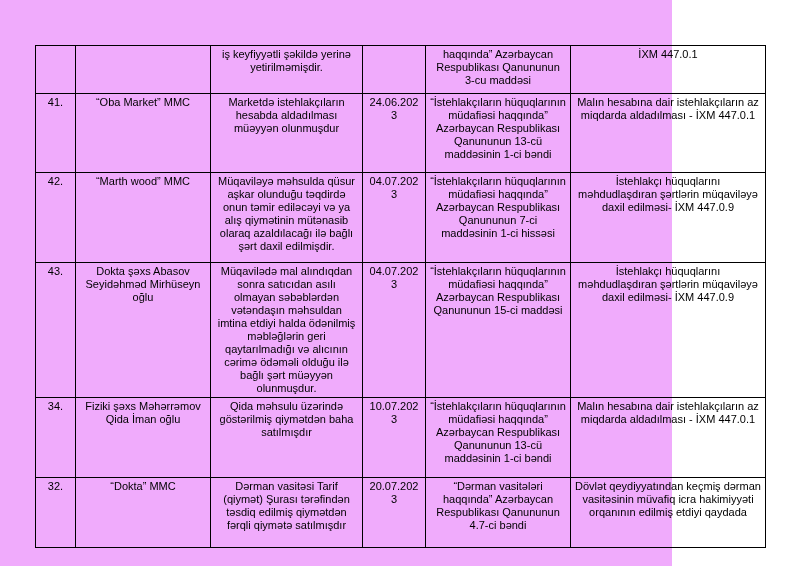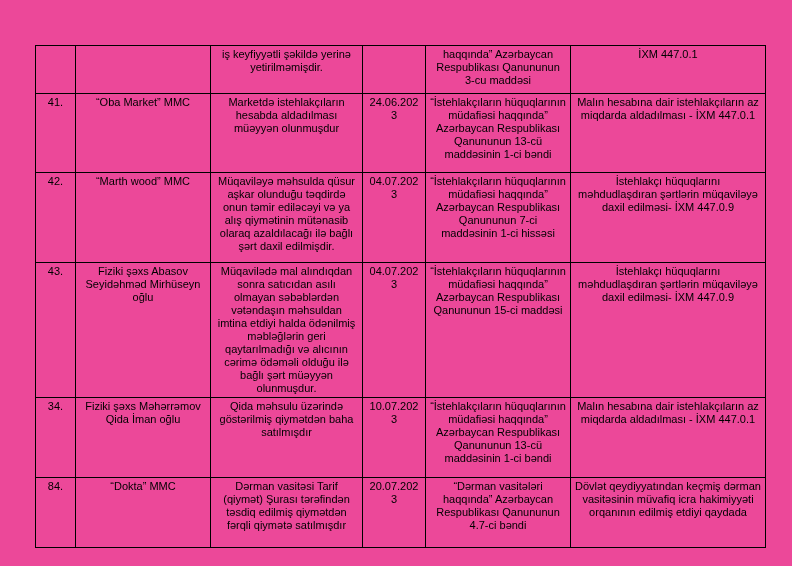--- a/index.html
+++ b/index.html
@@ -9,23 +9,23 @@
   body {
     width: 800px;
     height: 566px;
     background: #ffffff;
     overflow: hidden;
     font-family: "Liberation Sans", sans-serif;
     color: #000;
   }
   .page {
     position: relative;
-    width: 792px;
+    width: 672px;
     height: 566px;
-    background: #ec4899;
+    background: #f0abfc;
   }
   table.violations {
     position: absolute;
     left: 35px;
     top: 45px;
     width: 730px;
     border-collapse: collapse;
     table-layout: fixed;
   }
   table.violations td {
@@ -91,36 +91,36 @@
         <tr>
           <td>42.</td>
           <td>“Marth wood” MMC</td>
           <td>Müqaviləyə məhsulda qüsur aşkar olunduğu təqdirdə onun təmir ediləcəyi və ya alış qiymətinin mütənasib olaraq azaldılacağı ilə bağlı şərt daxil edilmişdir.</td>
           <td class="date">04.07.2023</td>
           <td>“İstehlakçıların hüquqlarının müdafiəsi haqqında” Azərbaycan Respublikası Qanununun 7-ci maddəsinin 1-ci hissəsi</td>
           <td>İstehlakçı hüquqlarını məhdudlaşdıran şərtlərin müqaviləyə daxil edilməsi- İXM 447.0.9</td>
         </tr>
         <tr>
           <td>43.</td>
-          <td>Fiziki şəxs Abasov Seyidəhməd Mirhüseyn oğlu</td>
+          <td>Dokta şəxs Abasov Seyidəhməd Mirhüseyn oğlu</td>
           <td>Müqavilədə mal alındıqdan sonra satıcıdan asılı olmayan səbəblərdən vətəndaşın məhsuldan imtina etdiyi halda ödənilmiş məbləğlərin geri qaytarılmadığı və alıcının cərimə ödəməli olduğu ilə bağlı şərt müəyyən olunmuşdur.</td>
           <td class="date">04.07.2023</td>
           <td>“İstehlakçıların hüquqlarının müdafiəsi haqqında” Azərbaycan Respublikası Qanununun 15-ci maddəsi</td>
           <td>İstehlakçı hüquqlarını məhdudlaşdıran şərtlərin müqaviləyə daxil edilməsi- İXM 447.0.9</td>
         </tr>
         <tr>
           <td>34.</td>
           <td>Fiziki şəxs Məhərrəmov Qida İman oğlu</td>
           <td>Qida məhsulu üzərində göstərilmiş qiymətdən baha satılmışdır</td>
           <td class="date">10.07.2023</td>
           <td>“İstehlakçıların hüquqlarının müdafiəsi haqqında” Azərbaycan Respublikası Qanununun 13-cü maddəsinin 1-ci bəndi</td>
           <td>Malın hesabına dair istehlakçıların az miqdarda aldadılması - İXM 447.0.1</td>
         </tr>
         <tr>
-          <td>84.</td>
+          <td>32.</td>
           <td>“Dokta” MMC</td>
           <td>Dərman vasitəsi Tarif (qiymət) Şurası tərəfindən təsdiq edilmiş qiymətdən fərqli qiymətə satılmışdır</td>
           <td class="date">20.07.2023</td>
           <td>“Dərman vasitələri haqqında” Azərbaycan Respublikası Qanununun 4.7-ci bəndi</td>
           <td>Dövlət qeydiyyatından keçmiş dərman vasitəsinin müvafiq icra hakimiyyəti orqanının edilmiş etdiyi qaydada</td>
         </tr>
       </tbody>
   </table>
 </div>
 

